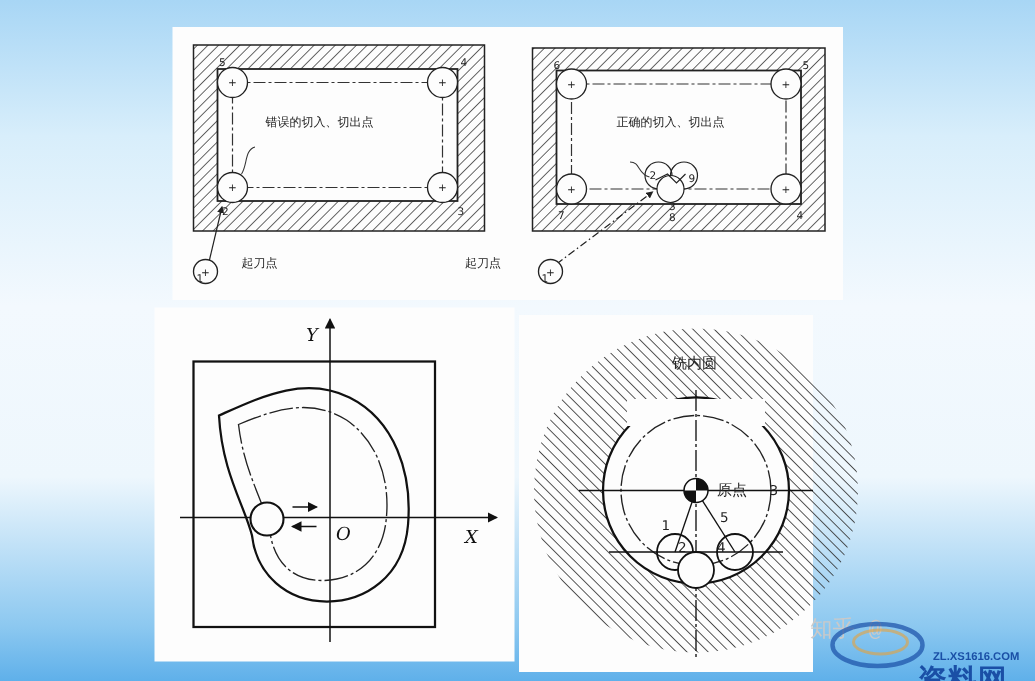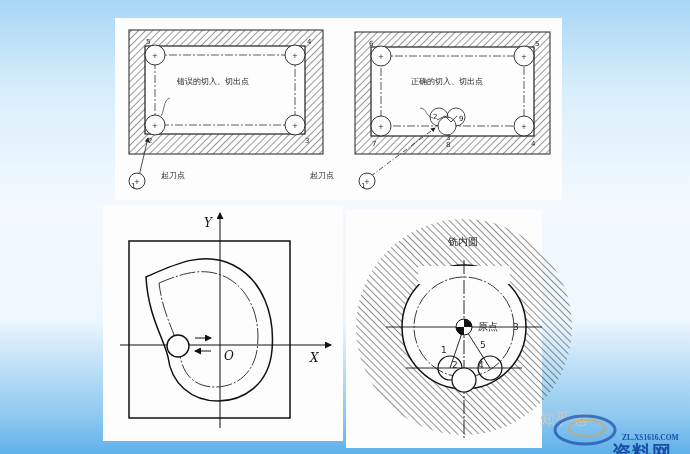--- a/index.html
+++ b/index.html
@@ -7,23 +7,23 @@
     width:690px; height:454px; overflow:hidden; position:relative;
     background: linear-gradient(180deg, #a8d6f5 0%, #d8eefb 20%, #f3f9fe 45%, #eef7fd 70%, #8cc8f0 92%, #5fb0ea 100%);
     font-family: "DejaVu Sans", sans-serif;
   }
   .panel { position:absolute; background:#fdfdfd; }
   .panel svg { position:absolute; left:0; top:0; }
   .lbl { font-family: "DejaVu Sans", sans-serif; font-size:7px; fill:#222; }
   .cn { font-family: "DejaVu Sans", sans-serif; font-size:8px; fill:#222; }
   .it { font-family: "DejaVu Serif", serif; font-style:italic; font-size:12px; fill:#111; }
   .watermark { position:absolute; left:535px; top:404px; width:155px; height:50px; }
-  .wm-zhihu { position:absolute; left:540px; top:410px; font-size:15px; color:#c9c9c9; font-family:Liberation Sans, sans-serif; }
+  .wm-zhihu { position:absolute; left:540px; top:410px; font-size:15px; color:#c9c9c9; font-family:Liberation Mono, monospace; }
   .wm-cn { position:absolute; left:612px; top:408px; font-size:19px; font-weight:bold; color:#1a4fa6; font-family:"DejaVu Sans", sans-serif; letter-spacing:1px;margin-top:32px; }
-  .wm-url { position:absolute; left:622px; top:433px; font-size:7.5px; font-weight:bold; color:#1a4fa6; font-family:Liberation Serif, serif; }
+  .wm-url { position:absolute; left:622px; top:433px; font-size:7.5px; font-weight:bold; color:#1a4fa6; font-family:Liberation Sans, sans-serif; }
 </style>
 </head>
 <body>
 
 <div class="panel" style="left:115px;top:18px;width:447px;height:182px;">
   <svg width="447" height="182">
     <defs>
       <pattern id="hatch" width="5" height="5" patternUnits="userSpaceOnUse" patternTransform="rotate(45)">
         <line x1="0" y1="0" x2="0" y2="5" stroke="#333" stroke-width="1"></line>
       </pattern>

